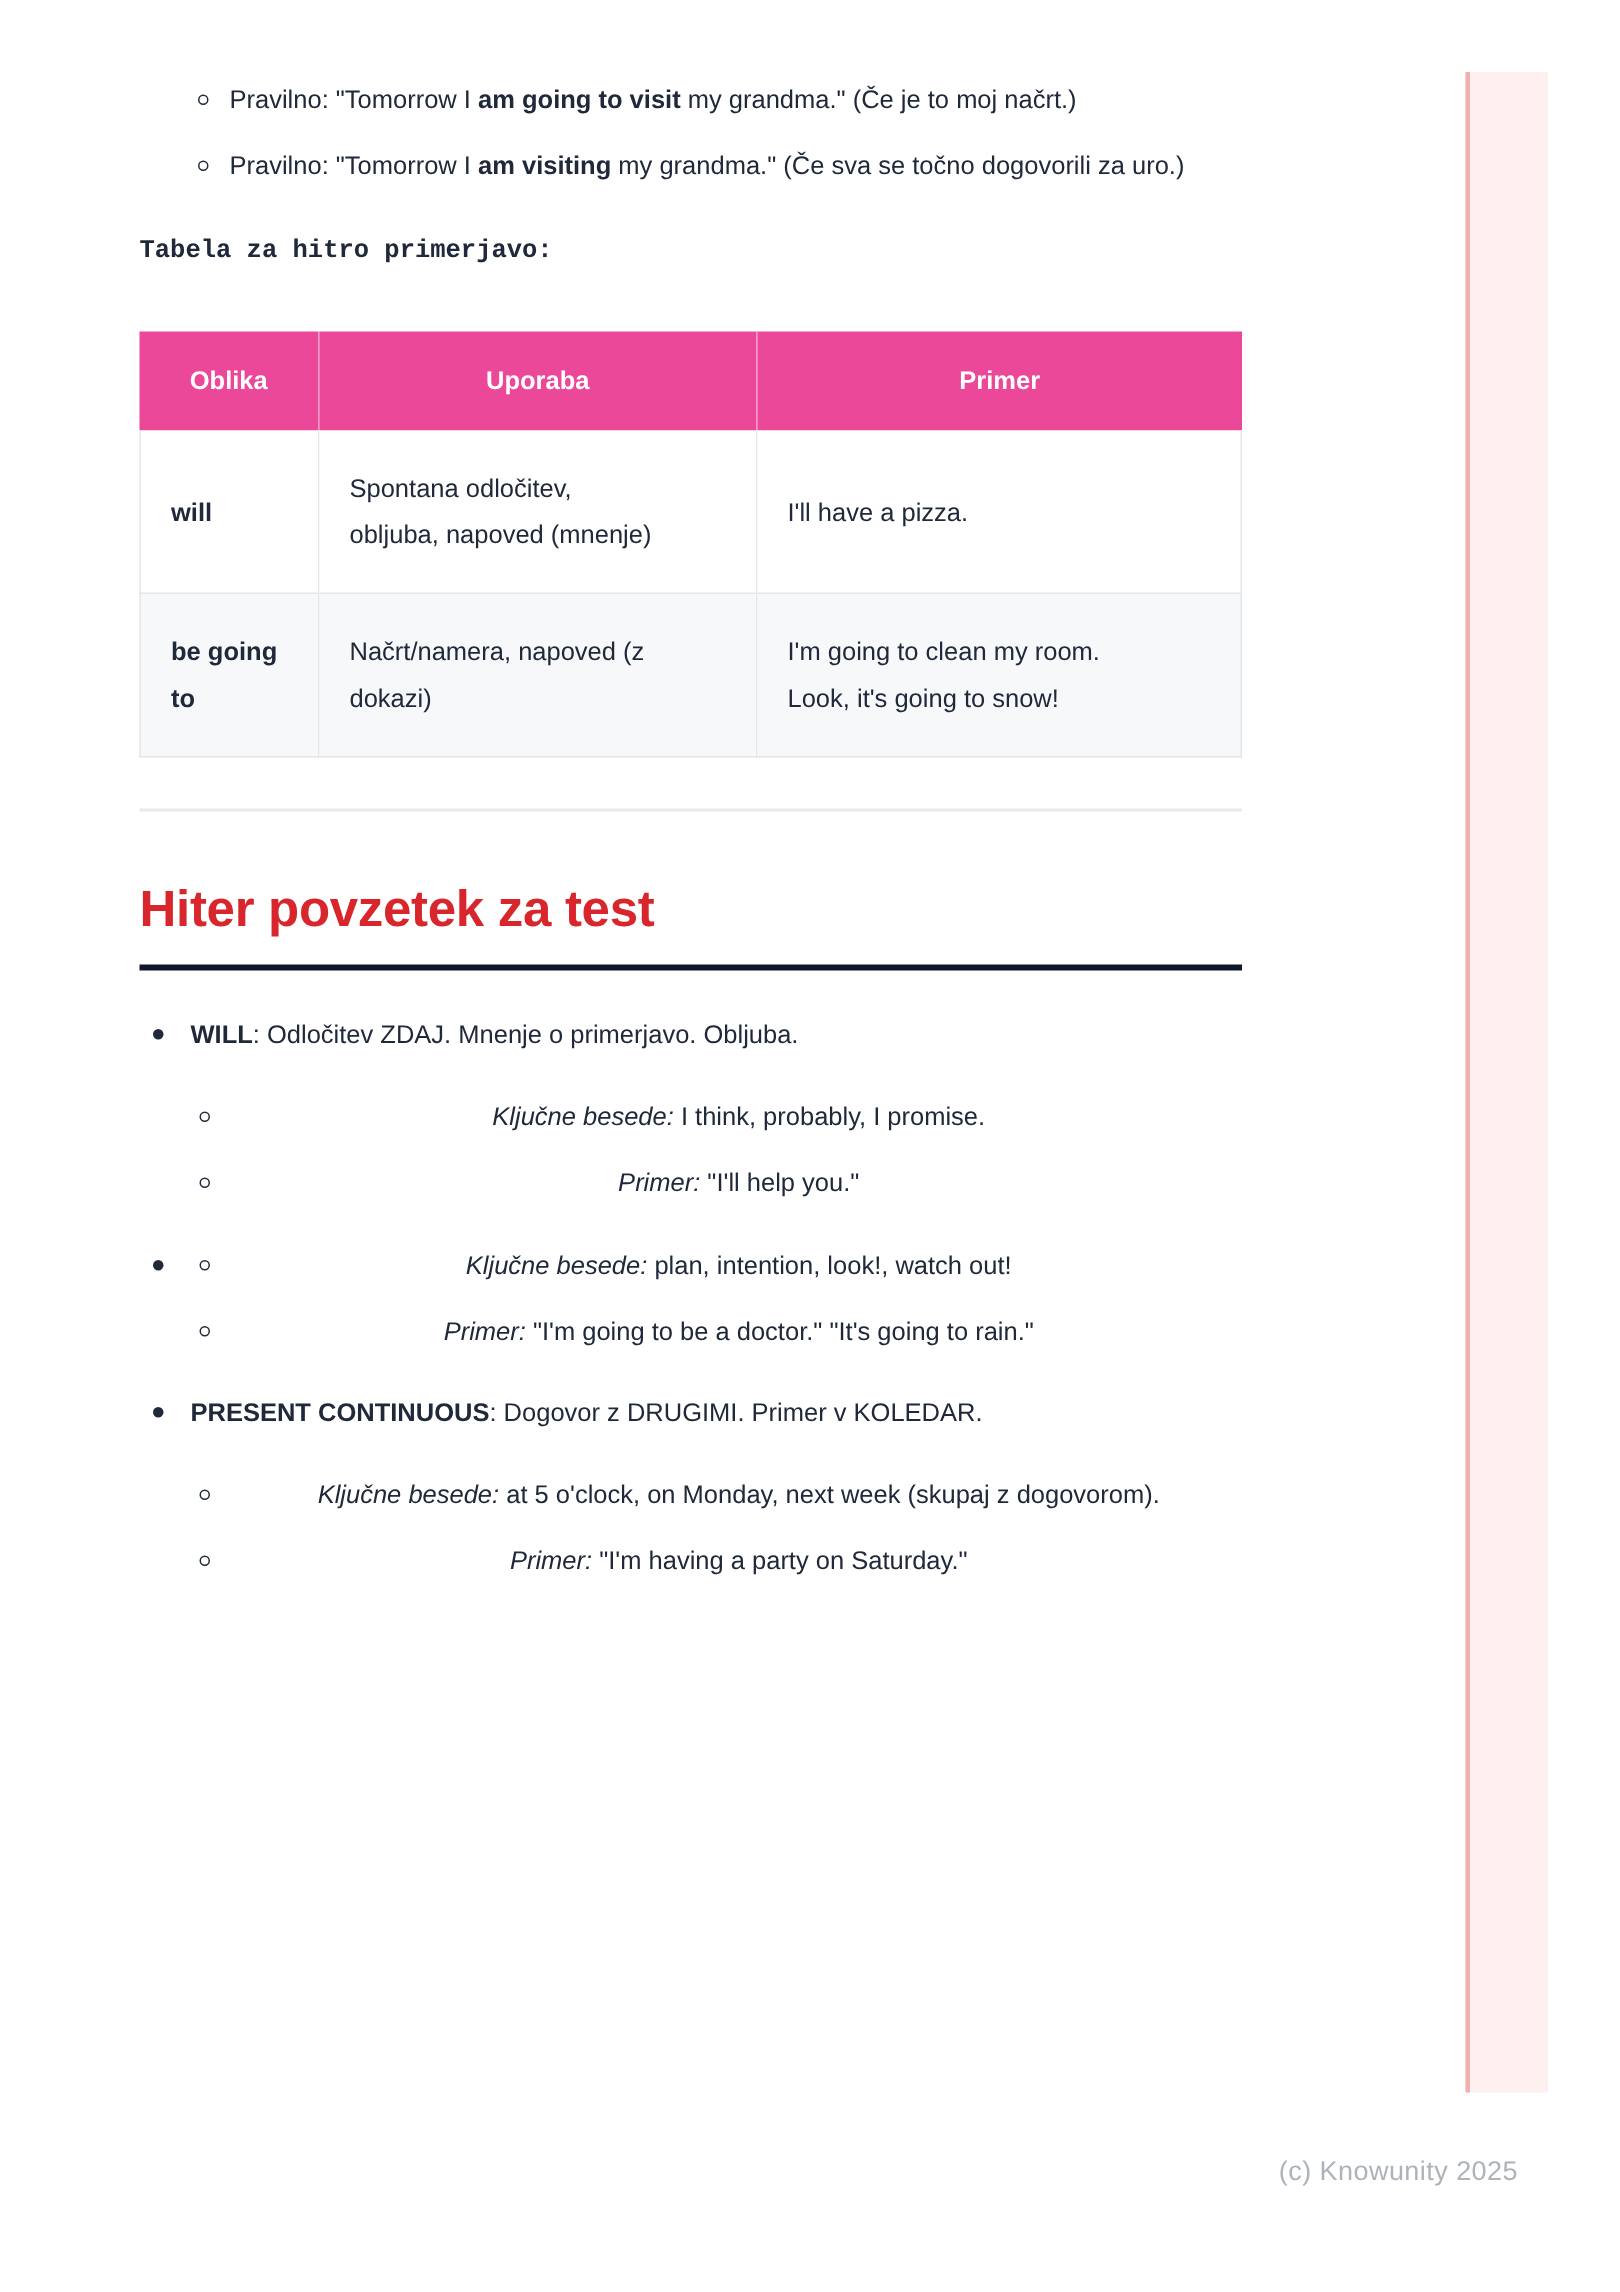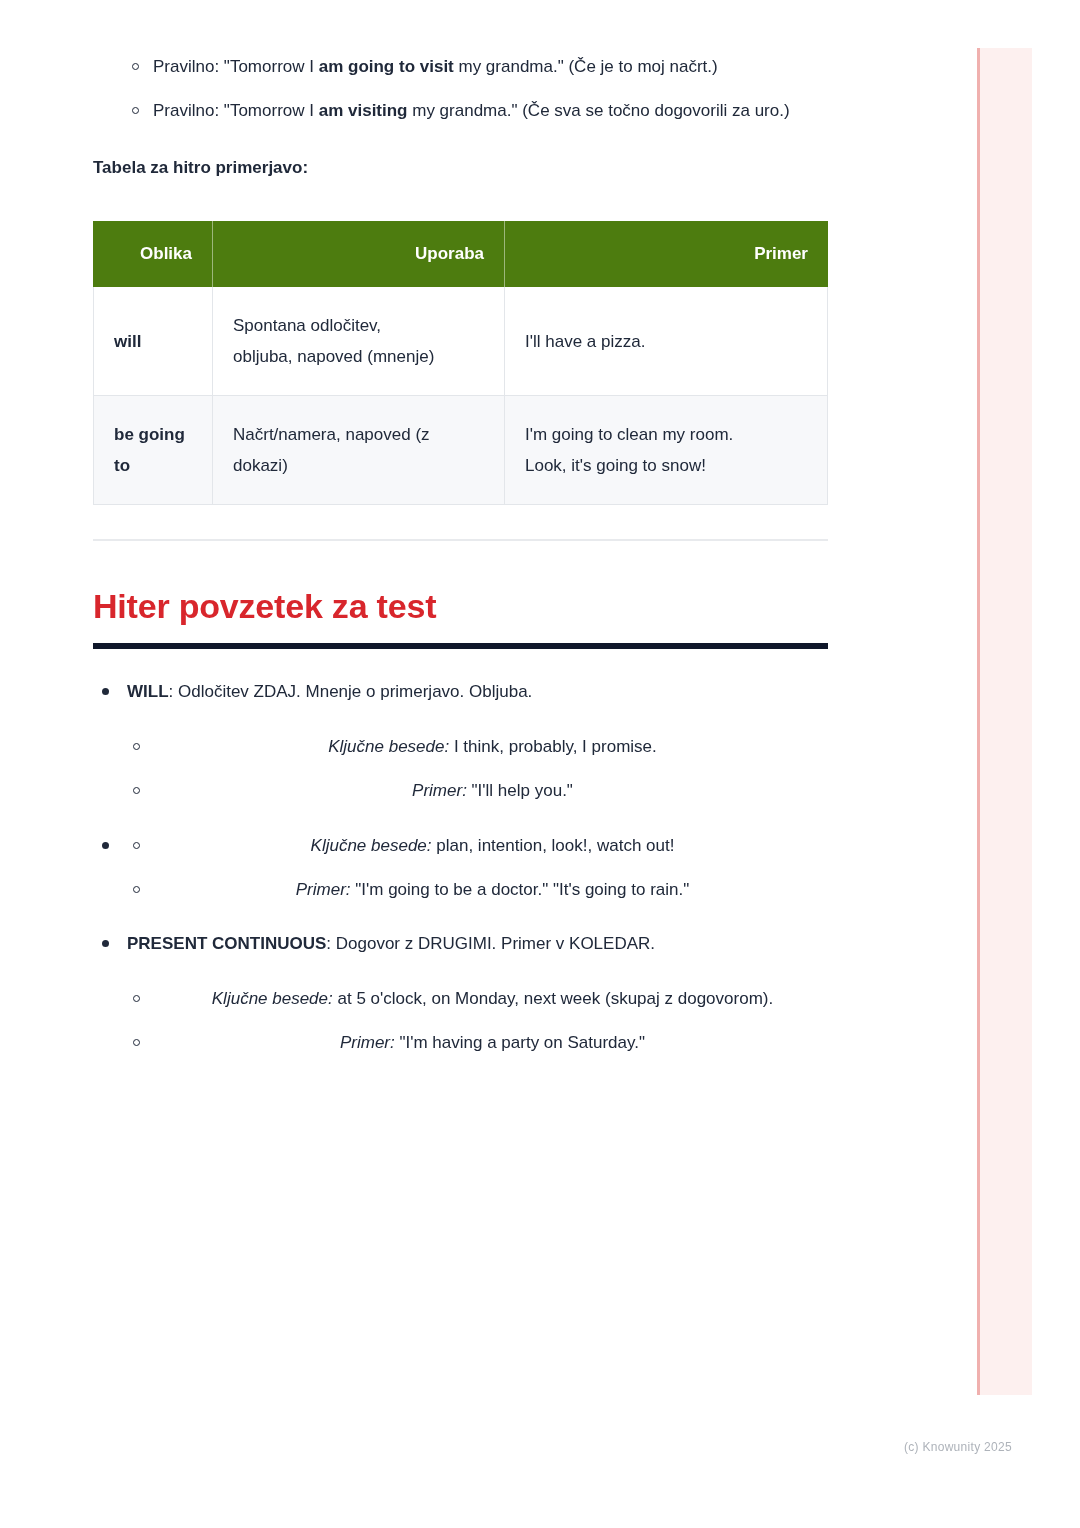--- a/index.html
+++ b/index.html
@@ -51,35 +51,36 @@
     width: 5px; height: 5px;
     border: 1.5px solid #20293a;
     border-radius: 50%;
   }
 
   .tbl-label {
     margin-top: 29px;
     font-weight: 700;
     font-size: 17px;
     line-height: 26px;
+    font-family: Liberation Mono, monospace;
   }
 
   table.cmp {
     margin-top: 40px;
     width: 735px;
     border-collapse: separate;
     border-spacing: 0;
   }
   table.cmp col.c1 { width: 120px; }
   table.cmp col.c2 { width: 292px; }
   table.cmp th {
-    background: #4d7c0f;
+    background: #ec4899;
     color: #ffffff;
     font-weight: 700;
-    text-align: right;
+    text-align: center;
     font-size: 17px;
     line-height: 24px;
     padding: 21px 20px;
   }
   table.cmp th:not(:last-child) { border-right: 1px solid rgba(255,255,255,0.45); }
   table.cmp td {
     vertical-align: middle;
     font-size: 17px;
     line-height: 31px;
     padding: 23px 20px;
@@ -98,21 +99,21 @@
   }
 
   h1.section-heading {
     margin-top: 44px;
     font-size: 34px;
     line-height: 42px;
     font-weight: 700;
     color: #d8262c;
     letter-spacing: -0.2px;
     padding-bottom: 16px;
-    border-bottom: 6px solid #0f172a;
+    border-bottom: 4px solid #0f172a;
   }
 
   
   ul.summary { list-style: none; margin-top: 27px; }
   ul.summary > li { position: relative; padding-left: 34px; }
   ul.summary > li + li { margin-top: 23px; }
   ul.summary > li::before {
     content: "";
     position: absolute;
     left: 9px; top: 12px;
@@ -129,21 +130,21 @@
     left: 6px; top: 12px;
     width: 5px; height: 5px;
     border: 1.5px solid #20293a;
     border-radius: 50%;
   }
 
   .copyright {
     position: absolute;
     top: 1438px;
     right: 68px;
-    font-size: 12px;
+    font-size: 18px;
     line-height: 18px;
     color: #aeb3ba;
     letter-spacing: 0.3px;
   }
 </style>
 </head>
 <body>
 
 <div class="page">
 

